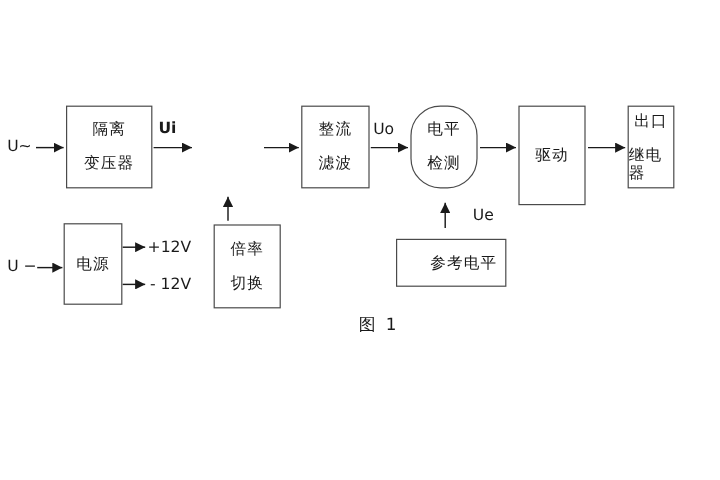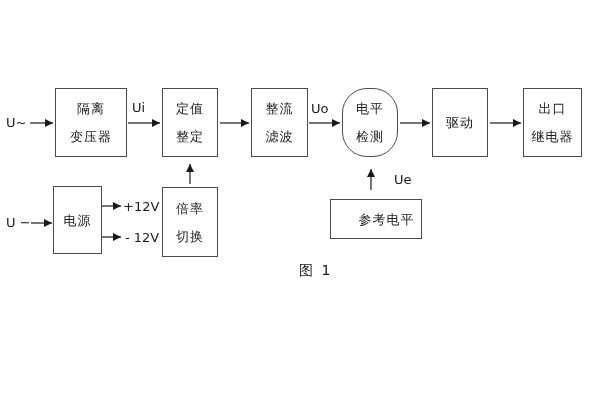--- a/index.html
+++ b/index.html
@@ -19,28 +19,28 @@
   .caption{
     position:absolute;left:299px;top:262px;font-size:14px;color:#1a1a1a;letter-spacing:2px;
   }
   svg.wires{position:absolute;left:0;top:0;pointer-events:none;}
 
   
   .b-isolation-transformer{left:55px;top:88px;width:72px;height:69px;}
   .b-setting-adjust      {left:162px;top:88px;width:56px;height:69px;}
   .b-rectifier-filter    {left:251px;top:88px;width:57px;height:69px;}
   .b-level-detect        {left:342px;top:88px;width:56px;height:69px;border-radius:25px;}
-  .b-driver              {left:432px;top:88px;width:56px;height:69px;}
-  .b-output-relay        {left:523px;top:88px;width:59px;height:69px;}
+  .b-driver              {left:432px;top:88px;width:56px;height:83px;}
+  .b-output-relay        {left:523px;top:88px;width:39px;height:69px;}
   .b-power-supply        {left:53px;top:186px;width:49px;height:68px;}
-  .b-ratio-switch        {left:162px;top:187px;width:56px;height:70px;}
+  .b-ratio-switch        {left:178px;top:187px;width:56px;height:70px;}
   .b-reference-level     {left:330px;top:199px;width:92px;height:40px;flex-direction:row;padding-left:21px;}
 
   .l-u-ac   {left:6px;top:115px;}
-  .l-ui     {left:132px;top:100px;}
+  .l-ui     {left:132px;top:100px;font-weight:bold;}
   .l-uo     {left:311px;top:101px;}
   .l-u-dc   {left:6px;top:215px;}
   .l-plus12 {left:123px;top:199px;}
   .l-minus12{left:125px;top:230px;}
   .l-ue     {left:394px;top:172px;}
 </style>
 </head>
 <body>
 
 <div class="canvas">
@@ -62,24 +62,20 @@
       <line x1="102" y1="206" x2="121" y2="206" marker-end="url(#ah)"></line>
       <line x1="102" y1="237" x2="121" y2="237" marker-end="url(#ah)"></line>
       <line x1="190" y1="184" x2="190" y2="164" marker-end="url(#ah)"></line>
       <line x1="371" y1="190" x2="371" y2="169" marker-end="url(#ah)"></line>
     </g>
   </svg>
 
   <div class="block b-isolation-transformer">
     <span>隔离</span>
     <span>变压器</span>
-  </div>
-  <div class="block b-setting-adjust">
-    <span>定值</span>
-    <span>整定</span>
   </div>
   <div class="block b-rectifier-filter">
     <span>整流</span>
     <span>滤波</span>
   </div>
   <div class="block b-level-detect">
     <span>电平</span>
     <span>检测</span>
   </div>
   <div class="block b-driver">

